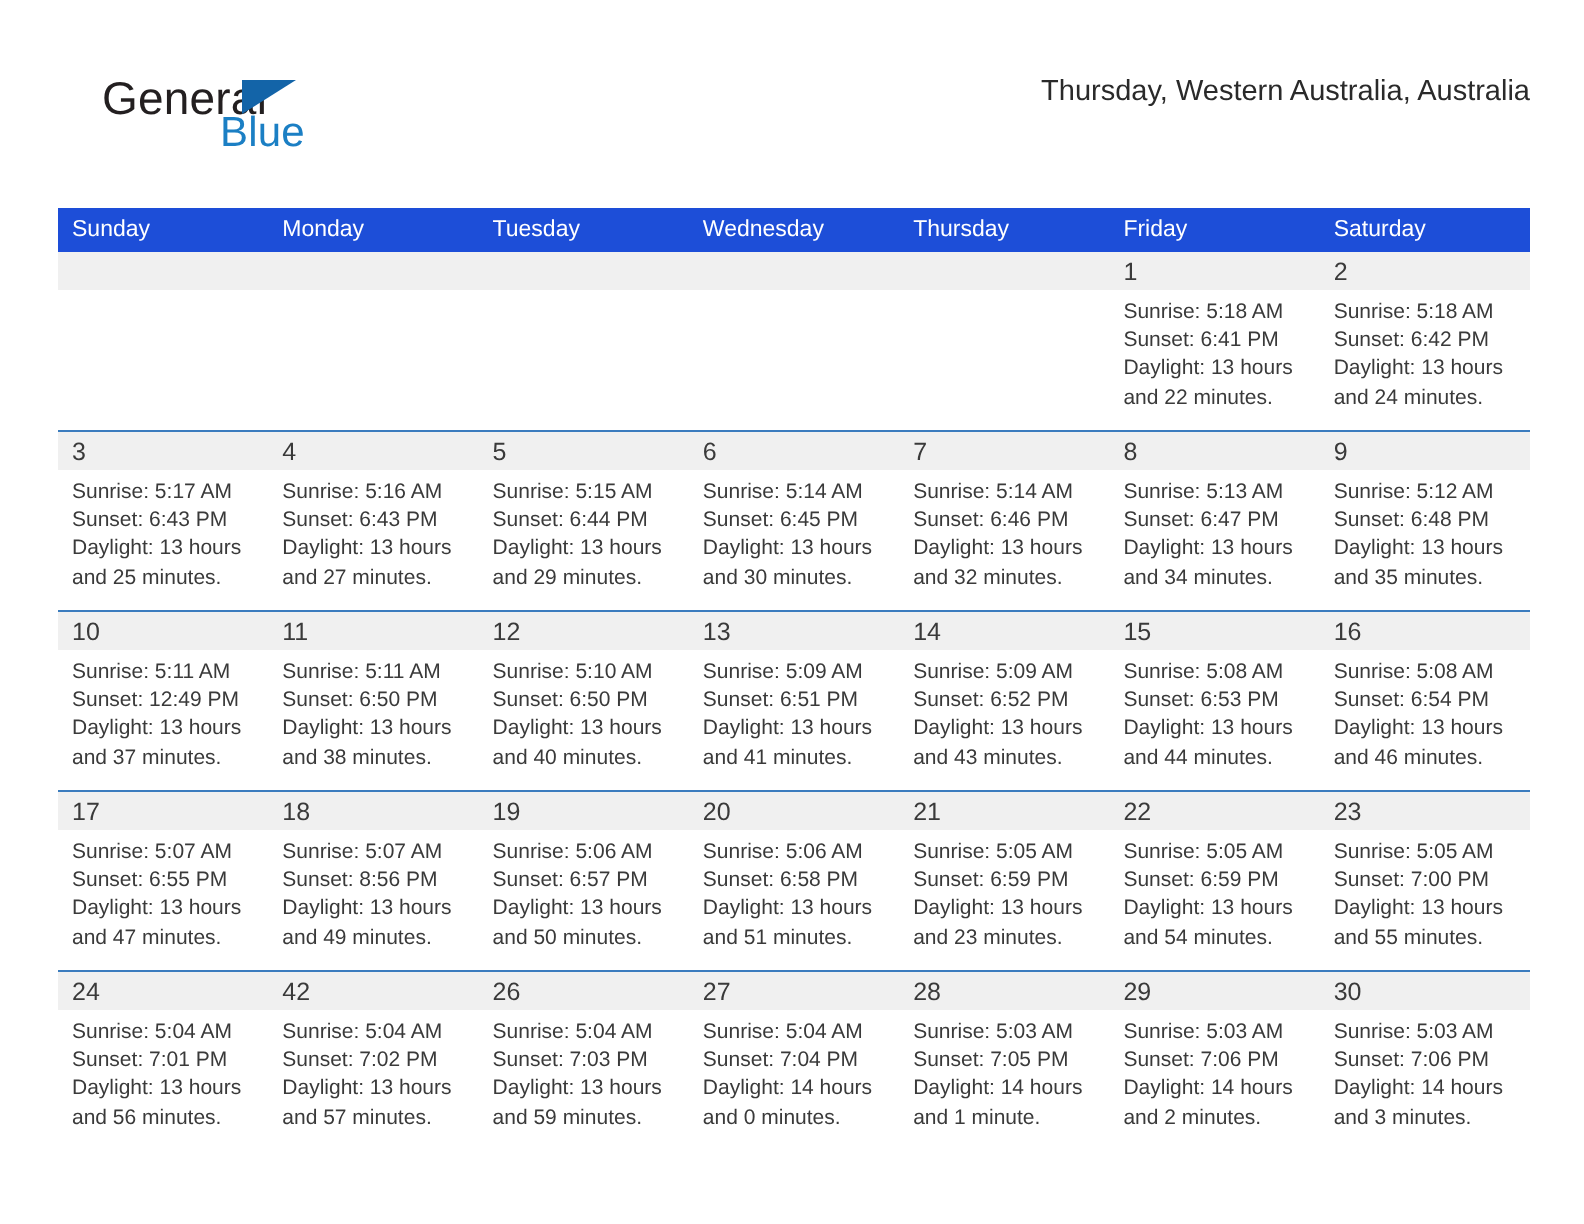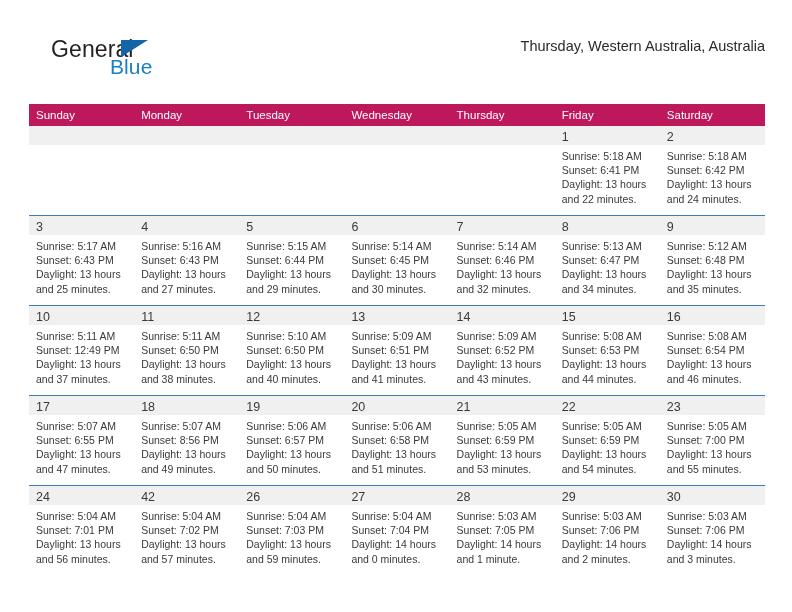--- a/index.html
+++ b/index.html
@@ -88,21 +88,21 @@
   .calendar {
     position: absolute;
     left: 29px;
     top: 104px;
     width: 736px;
     border-collapse: collapse;
     table-layout: fixed;
   }
 
   .calendar th {
-    background: #be185d;
+    background: #1d4ed8;
     color: #ffffff;
     font-size: 11.5px;
     font-weight: normal;
     text-align: left;
     padding: 4px 0 5px 7px;
     height: 13px;
     border: none;
   }
 
   .calendar td {
@@ -412,21 +412,21 @@
               <div class="cell-line">Daylight: 13 hours</div>
               <div class="cell-line">and 51 minutes.</div>
             </div>
           </td>
           <td>
             <div class="daynum-strip"><span class="daynum">21</span></div>
             <div class="cell-body">
               <div class="cell-line">Sunrise: 5:05 AM</div>
               <div class="cell-line">Sunset: 6:59 PM</div>
               <div class="cell-line">Daylight: 13 hours</div>
-              <div class="cell-line">and 53 minutes.</div>
+              <div class="cell-line">and 23 minutes.</div>
             </div>
           </td>
           <td>
             <div class="daynum-strip"><span class="daynum">22</span></div>
             <div class="cell-body">
               <div class="cell-line">Sunrise: 5:05 AM</div>
               <div class="cell-line">Sunset: 6:59 PM</div>
               <div class="cell-line">Daylight: 13 hours</div>
               <div class="cell-line">and 54 minutes.</div>
             </div>

